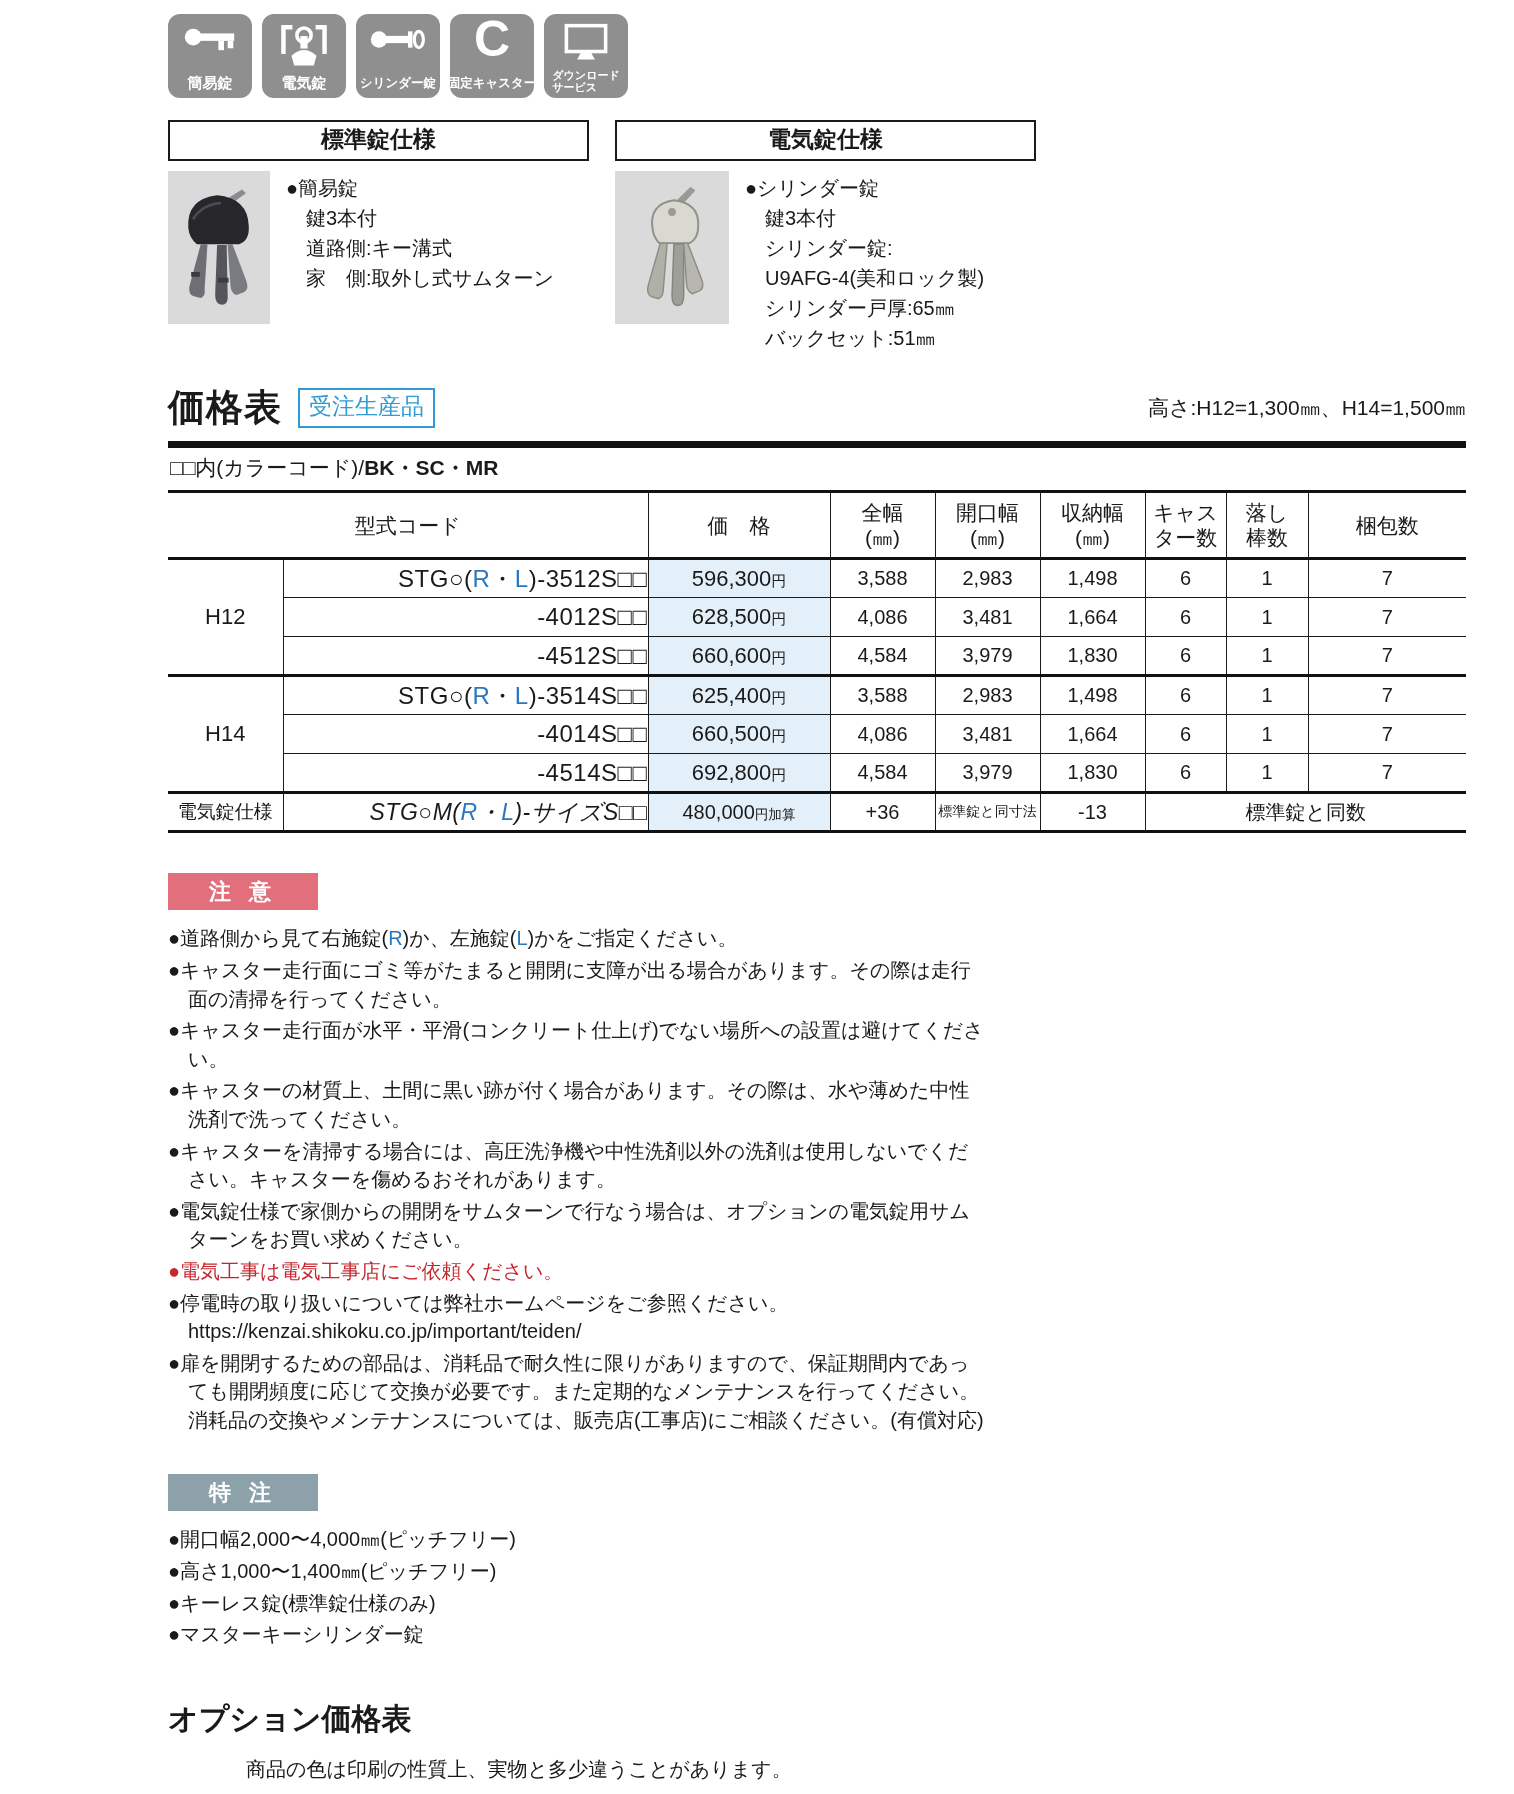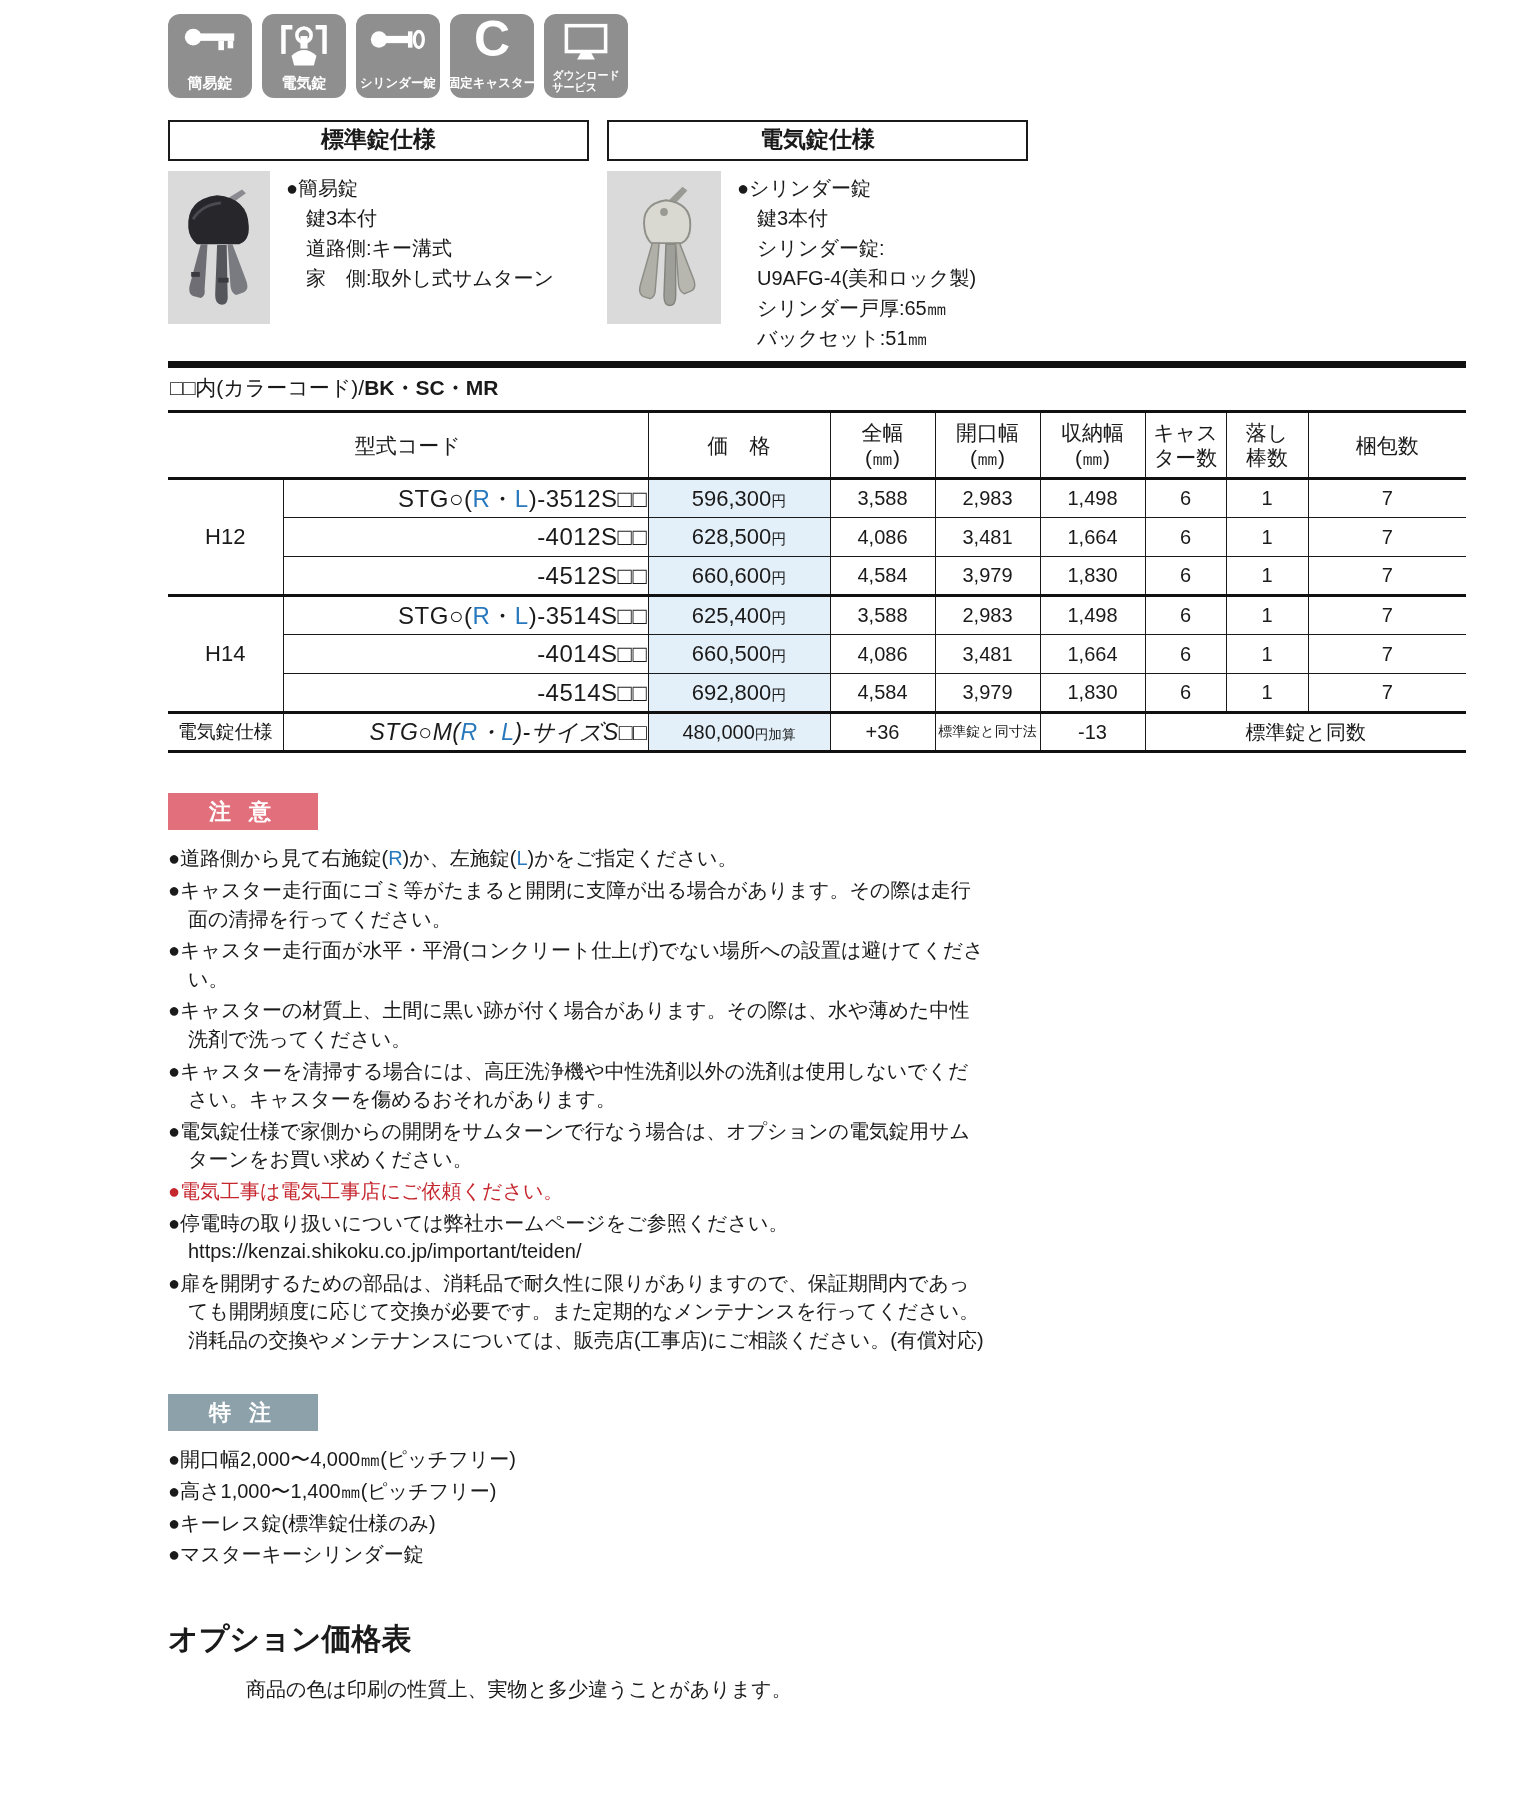--- a/index.html
+++ b/index.html
@@ -16,21 +16,21 @@
   
   .tiles{display:flex;gap:10px;}
   .tile{position:relative;width:84px;height:84px;background:var(--tile-gray);border-radius:12px;flex:none;}
   .tile-glyph{position:absolute;top:9px;left:50%;transform:translateX(-50%);}
   .tile-c{position:absolute;top:-4px;left:50%;transform:translateX(-50%);font-size:50px;font-weight:bold;color:#fff;}
   .tile-label{position:absolute;bottom:5px;left:50%;transform:translateX(-50%);color:#fff;font-weight:bold;font-size:15px;white-space:nowrap;}
   .tile-label.mid{font-size:12.5px;bottom:6px;}
   .tile-label.two{font-size:11px;bottom:4px;text-align:left;line-height:1.15;}
 
   
-  .spec-row{display:flex;gap:18px;margin-top:22px;}
+  .spec-row{display:flex;gap:26px;margin-top:22px;}
   .spec{width:421px;}
   .spec-header{border:2px solid #1a1a1a;text-align:center;font-size:23px;font-weight:bold;padding:2px 0 4px;}
   .spec-body{display:flex;gap:16px;margin-top:10px;}
   .spec-img{width:102px;height:153px;background:#dadada;flex:none;display:flex;align-items:center;justify-content:center;}
   .spec-img.wide{width:114px;}
   .spec-text{font-size:20px;line-height:1.5;padding-top:2px;}
   .detail-line{padding-left:20px;}
 
   
   .price-head{display:flex;align-items:center;margin-top:30px;}
@@ -181,20 +181,25 @@
                 <div class="detail-line">シリンダー錠:</div>
                 <div class="detail-line">U9AFG-4(美和ロック製)</div>
                 <div class="detail-line">シリンダー戸厚:65㎜</div>
                 <div class="detail-line">バックセット:51㎜</div>
               </div>
           </div>
         </div>
       </section>
     </div>
 
+    <div class="price-head">
+      <span class="price-title">価格表</span>
+      <span class="order-badge">受注生産品</span>
+      <span class="height-note">高さ:H12=1,300㎜、H14=1,500㎜</span>
+    </div>
     <div class="rule r4"></div>
     <div class="rule r3"></div>
     <div class="code-note"><span>□□内(カラーコード)/</span><span class="bold">BK・SC・MR</span></div>
 
     <table class="ptable">
       <colgroup>
         <col style="width:115px">
           <col style="width:365px">
           <col style="width:182px">
         <col style="width:105px">

